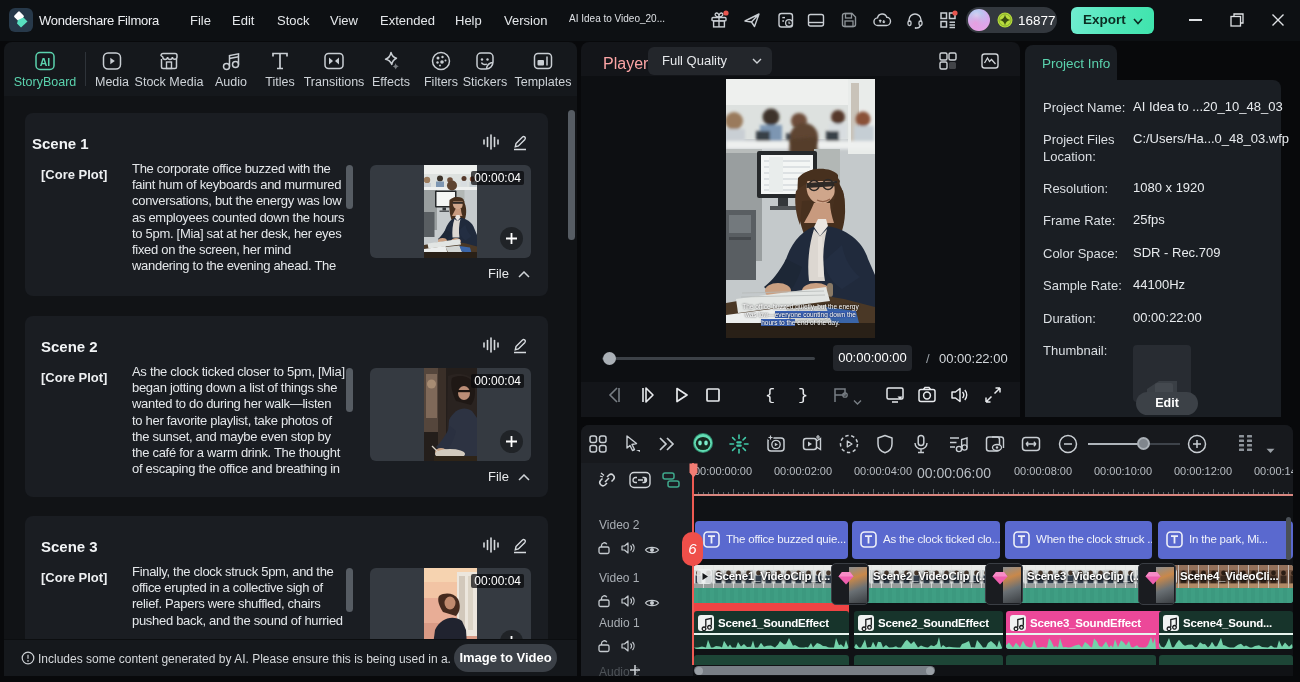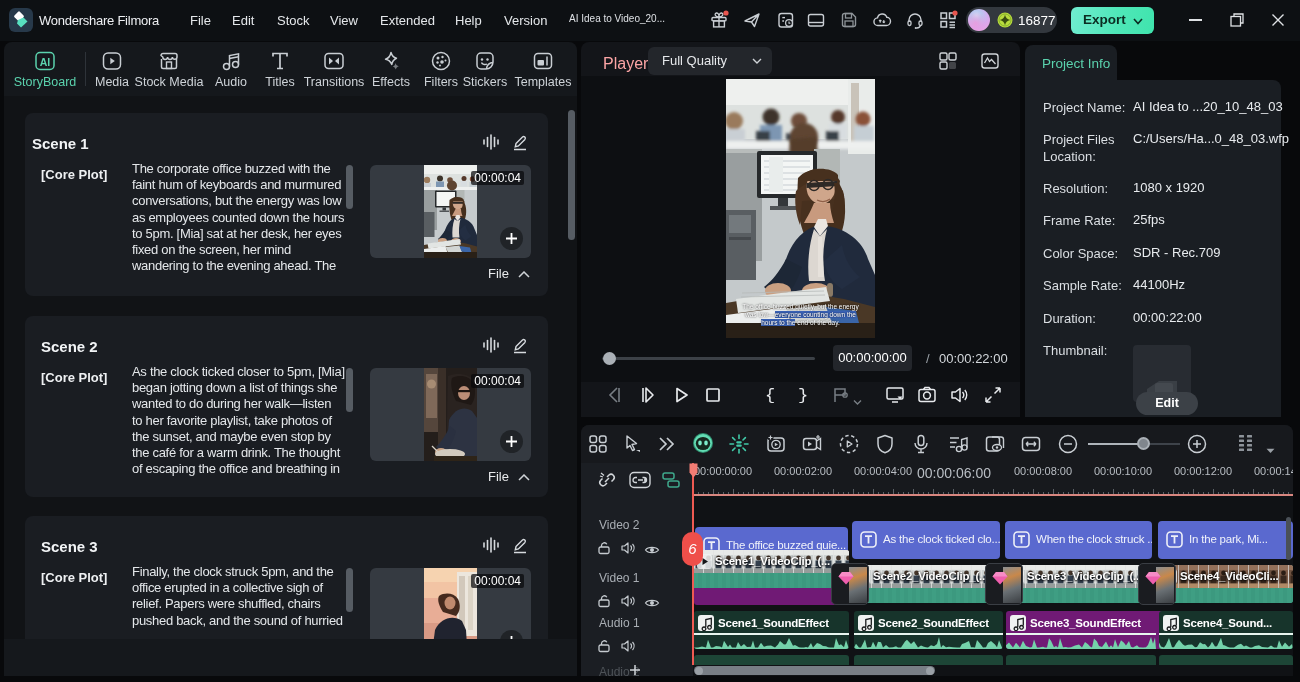--- a/index.html
+++ b/index.html
@@ -310,20 +310,29 @@
 <rect x="0" y="81" width="53" height="12" fill="#2c3326"></rect>
               </svg></div>
             <div class="a" style="right:7px;top:6px;background:rgba(8,9,11,.72);color:#fff;font-size:12px;padding:0 3px;border-radius:2px">00:00:04</div>
             <div class="a" style="right:8px;bottom:8px;width:23px;height:23px;border-radius:50%;background:rgba(14,16,18,.55)"><svg width="23" height="23">
                 <path d="M11.5 6 V17 M6 11.5 H17" stroke="#fff" stroke-width="1.8"></path>
               </svg></div>
           </div>
         </div>
       </div>
       <div class="a" style="left:564px;top:68px;width:7px;height:130px;background:#565c63;border-radius:4px"></div>
+      <div class="a" style="left:0;top:597px;width:573px;height:37px;background:#15181c;border-top:1px solid #0c0e10">
+        <div class="ic" style="left:17px;top:11px;width:14px;height:14px"><svg width="14" height="14" viewBox="0 0 14 14" style="">
+            <circle cx="7" cy="7" r="5.8" fill="none" stroke="#cdd1d5" stroke-width="1.2"></circle>
+            <line x1="7" y1="3.8" x2="7" y2="7.8" stroke="#cdd1d5" stroke-width="1.2"></line>
+            <circle cx="7" cy="9.9" r=".8" fill="#cdd1d5"></circle>
+          </svg></div>
+        <div class="t" style="left:34px;top:12px;color:#d6d9dc;font-size:12px">Includes some content generated by AI. Please ensure this is being used in a.</div>
+        <div class="a" style="left:450px;top:4px;width:103px;height:28px;background:#3b4047;border-radius:14px;color:#fff;font-size:13px;font-weight:bold;text-align:center;line-height:28px">Image to Video</div>
+      </div>
     </div>
     <div class="panel" style="left:581px;top:42px;width:439px;height:375px;border-radius:8px 8px 0 0;overflow:hidden;background:#131519">
       <div class="t" style="left:22px;top:13px;color:#fca5a5;font-size:16px">Player</div>
       <div class="a" style="left:67px;top:5px;width:124px;height:28px;background:#23262b;border-radius:6px">
 <div class="t" style="left:14px;top:6px;color:#e6e8eb;font-size:13px">Full Quality</div>
 <svg width="10" height="6" viewBox="0 0 10 6" style="position:absolute;left:104px;top:11px">
           <path d="M1 1 L5 5 L9 1" fill="none" stroke="#cfd3d7" stroke-width="1.4"></path>
         </svg>
       </div>
       <div class="ic" style="left:357px;top:9px;width:20px;height:20px"><svg width="20" height="20" viewBox="0 0 20 20" style="">
@@ -775,21 +784,21 @@
             <line x1="600.5" y1="4" x2="600.5" y2="11" stroke="#5c6167" stroke-width="1"></line>
           </svg></div>
         <div class="t" style="left:1px;top:2px;color:#b9bec4;font-size:11px">00:00:00:00</div>
         <div class="t" style="left:81px;top:2px;color:#b9bec4;font-size:11px">00:00:02:00</div>
         <div class="t" style="left:161px;top:2px;color:#b9bec4;font-size:11px">00:00:04:00</div>
         <div class="t" style="left:224px;top:2px;color:#b9bec4;font-size:14px">00:00:06:00</div>
         <div class="t" style="left:321px;top:2px;color:#b9bec4;font-size:11px">00:00:08:00</div>
         <div class="t" style="left:401px;top:2px;color:#b9bec4;font-size:11px">00:00:10:00</div>
         <div class="t" style="left:481px;top:2px;color:#b9bec4;font-size:11px">00:00:12:00</div>
         <div class="t" style="left:561px;top:2px;color:#b9bec4;font-size:11px">00:00:14:</div>
-        <div class="a" style="left:2px;top:64px;width:153px;height:38px;background:#5a69cf;border-radius:4px;overflow:hidden">
+        <div class="a" style="left:2px;top:58px;width:153px;height:38px;background:#5a69cf;border-radius:4px;overflow:hidden">
 <div class="a" style="left:8px;top:10px;width:17px;height:17px"><svg width="17" height="17" viewBox="0 0 17 17" style="">
               <rect x="1" y="1" width="15" height="15" rx="3.5" fill="none" stroke="#eef0f8" stroke-width="1.6"></rect>
               <path d="M5 5.2 H12 M8.5 5.2 V12.5" stroke="#eef0f8" stroke-width="1.8"></path>
             </svg></div>
 <div class="t" style="left:31px;top:12px;color:#f0f2fa;font-size:11.5px;letter-spacing:-0.2px">The office buzzed quie...</div>
         </div>
         <div class="a" style="left:159px;top:58px;width:148px;height:38px;background:#5a69cf;border-radius:4px;overflow:hidden">
 <div class="a" style="left:8px;top:10px;width:17px;height:17px"><svg width="17" height="17" viewBox="0 0 17 17" style="">
               <rect x="1" y="1" width="15" height="15" rx="3.5" fill="none" stroke="#eef0f8" stroke-width="1.6"></rect>
               <path d="M5 5.2 H12 M8.5 5.2 V12.5" stroke="#eef0f8" stroke-width="1.8"></path>
@@ -803,21 +812,21 @@
             </svg></div>
 <div class="t" style="left:31px;top:12px;color:#f0f2fa;font-size:11.5px;letter-spacing:-0.2px">When the clock struck ...</div>
         </div>
         <div class="a" style="left:465px;top:58px;width:135px;height:38px;background:#5a69cf;border-radius:4px;overflow:hidden">
 <div class="a" style="left:8px;top:10px;width:17px;height:17px"><svg width="17" height="17" viewBox="0 0 17 17" style="">
               <rect x="1" y="1" width="15" height="15" rx="3.5" fill="none" stroke="#eef0f8" stroke-width="1.6"></rect>
               <path d="M5 5.2 H12 M8.5 5.2 V12.5" stroke="#eef0f8" stroke-width="1.8"></path>
             </svg></div>
 <div class="t" style="left:31px;top:12px;color:#f0f2fa;font-size:11.5px;letter-spacing:-0.2px">In the park, Mi...</div>
         </div>
-        <div class="a" style="left:1px;top:87px;width:155px;height:55px;border-radius:3px;overflow:hidden;background:#701a75">
+        <div class="a" style="left:1px;top:102px;width:155px;height:55px;border-radius:3px;overflow:hidden;background:#ef4444">
 <div class="a" style="left:0;top:0;width:155px;height:23px"><svg width="155" height="23" viewBox="0 0 155 23" style="">
               <rect width="155" height="23" fill="#e6e8e7"></rect>
               <rect x="0" y="0" width="9.2" height="23" fill="#d8dcdb"></rect>
               <rect x="0" y="0" width="9.2" height="5" fill="#e8eae8"></rect>
               <circle cx="4.5" cy="8" r="2.4" fill="#46372c"></circle>
               <rect x="1.5" y="10.5" width="6" height="8" fill="#34404e"></rect>
               <rect x="0" y="18.5" width="9.2" height="4.5" fill="#969d9b"></rect>
               <rect x="10" y="0" width="9.2" height="23" fill="#ccd1d0"></rect>
               <rect x="10" y="0" width="9.2" height="5" fill="#e8eae8"></rect>
               <circle cx="14.5" cy="8" r="2.4" fill="#46372c"></circle>
@@ -1214,21 +1223,21 @@
         <div class="a" style="left:161px;top:148px;width:149px;height:38px;border-radius:3px;overflow:hidden;background:#17342b">
 <div class="a" style="left:4px;top:4px;width:16px;height:16px;border-radius:3px;background:#f0f2f2"><svg width="16" height="16">
               <path d="M6 12 a1.8 1.8 0 1 0 .01 0 M11.5 10.5 a1.8 1.8 0 1 0 .01 0 M7.8 12 V4.5 L13.3 3.3 V10.5" fill="none" stroke="#1a1c1e" stroke-width="1.3"></path>
             </svg></div>
 <div class="t" style="left:24px;top:6px;color:#fff;font-size:11.5px;font-weight:bold;letter-spacing:-0.2px">Scene2_SoundEffect</div>
 <div class="a" style="left:0;top:22px;width:149px;height:1.5px;background:#e8f5ef"></div>
 <div class="a" style="left:0;top:24px;width:149px;height:14px"><svg width="149" height="14" viewBox="0 0 149 14" style="">
               <polygon points="0,14 0,12.4 2,8.8 5,12.5 7,12.5 11,4.5 13,12.4 17,12.1 19,6.8 22,12.4 24,6.7 27,7.3 29,12.5 32,10.1 35,12.5 39,12.2 42,11.3 44,12.4 47,12.5 51,6.5 53,4.8 57,9.1 60,6.3 64,12.4 67,10.5 70,11.7 72,12.3 74,12.5 77,10.2 80,11.2 83,9.1 85,2.1 87,12.5 89,10.0 92,12.3 95,11.8 99,12.2 103,12.4 106,12.5 108,9.0 111,8.0 115,6.0 117,12.2 119,12.3 121,12.5 123,5.1 126,8.6 129,12.5 132,12.2 134,7.9 137,6.0 141,9.4 143,12.3 145,5.2 148,12.5 149,14" fill="#74d2aa"></polygon>
             </svg></div>
         </div>
-        <div class="a" style="left:313px;top:148px;width:172px;height:38px;border-radius:3px;overflow:hidden;background:#701a75">
+        <div class="a" style="left:313px;top:148px;width:172px;height:38px;border-radius:3px;overflow:hidden;background:#ec4899">
 <div class="a" style="left:4px;top:4px;width:16px;height:16px;border-radius:3px;background:#f0f2f2"><svg width="16" height="16">
               <path d="M6 12 a1.8 1.8 0 1 0 .01 0 M11.5 10.5 a1.8 1.8 0 1 0 .01 0 M7.8 12 V4.5 L13.3 3.3 V10.5" fill="none" stroke="#1a1c1e" stroke-width="1.3"></path>
             </svg></div>
 <div class="t" style="left:24px;top:6px;color:#fff;font-size:11.5px;font-weight:bold;letter-spacing:-0.2px">Scene3_SoundEffect</div>
 <div class="a" style="left:0;top:22px;width:150px;height:1.5px;background:#e8f5ef"></div>
 <div class="a" style="left:0;top:24px;width:150px;height:14px"><svg width="150" height="14" viewBox="0 0 150 14" style="">
               <polygon points="0,14 0,10.2 3,7.5 7,12.5 10,7.8 12,9.9 14,12.5 17,5.8 20,11.0 24,12.4 26,11.9 28,4.6 31,12.5 33,12.5 37,11.7 39,12.5 41,12.4 43,3.3 45,5.7 48,12.2 50,11.0 52,12.5 54,3.1 57,12.3 60,11.9 62,12.4 65,12.3 69,10.6 73,9.5 76,12.5 79,7.0 82,9.2 84,11.5 86,12.5 88,3.6 91,6.4 93,11.0 96,12.1 100,6.5 103,12.5 105,10.2 107,12.5 109,4.2 112,12.2 115,5.2 118,7.8 120,10.6 123,6.0 125,11.8 127,12.4 131,10.3 133,12.2 137,12.5 140,12.3 142,10.1 145,2.1 147,8.8 149,2.4 150,14" fill="#74d2aa"></polygon>
             </svg></div>
         </div>
         <div class="a" style="left:466px;top:148px;width:134px;height:38px;border-radius:3px;overflow:hidden;background:#17342b">

